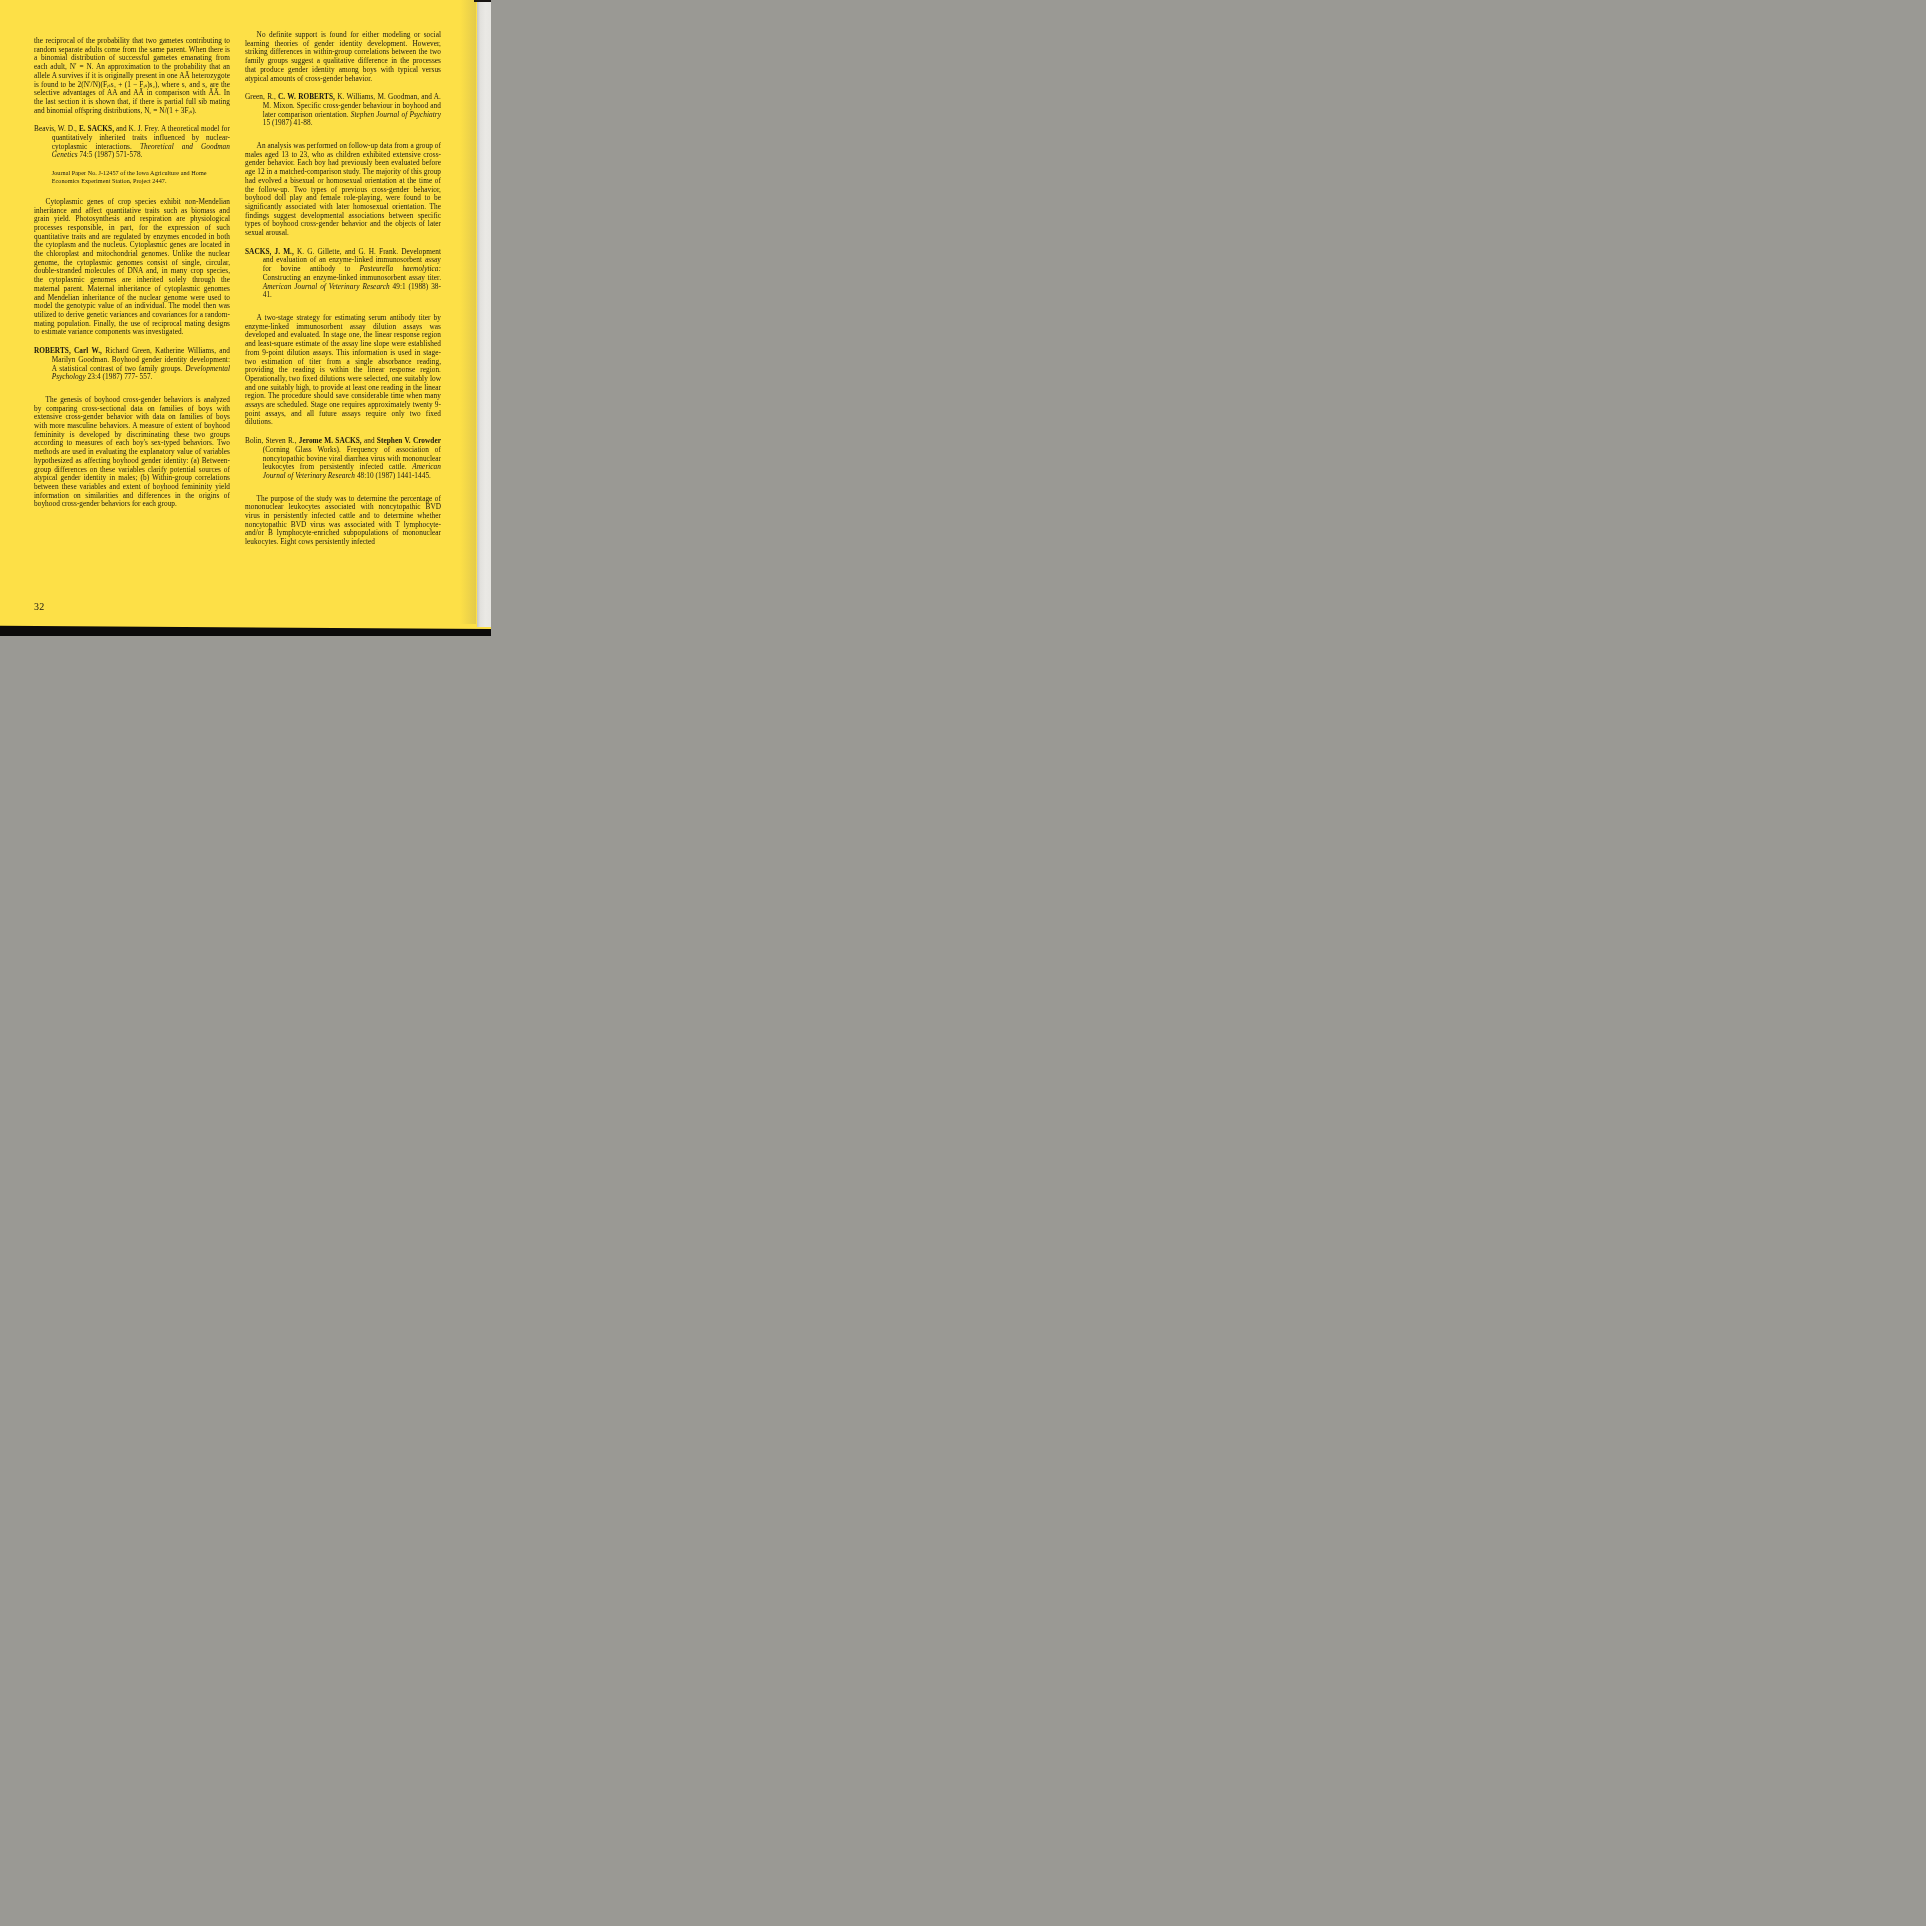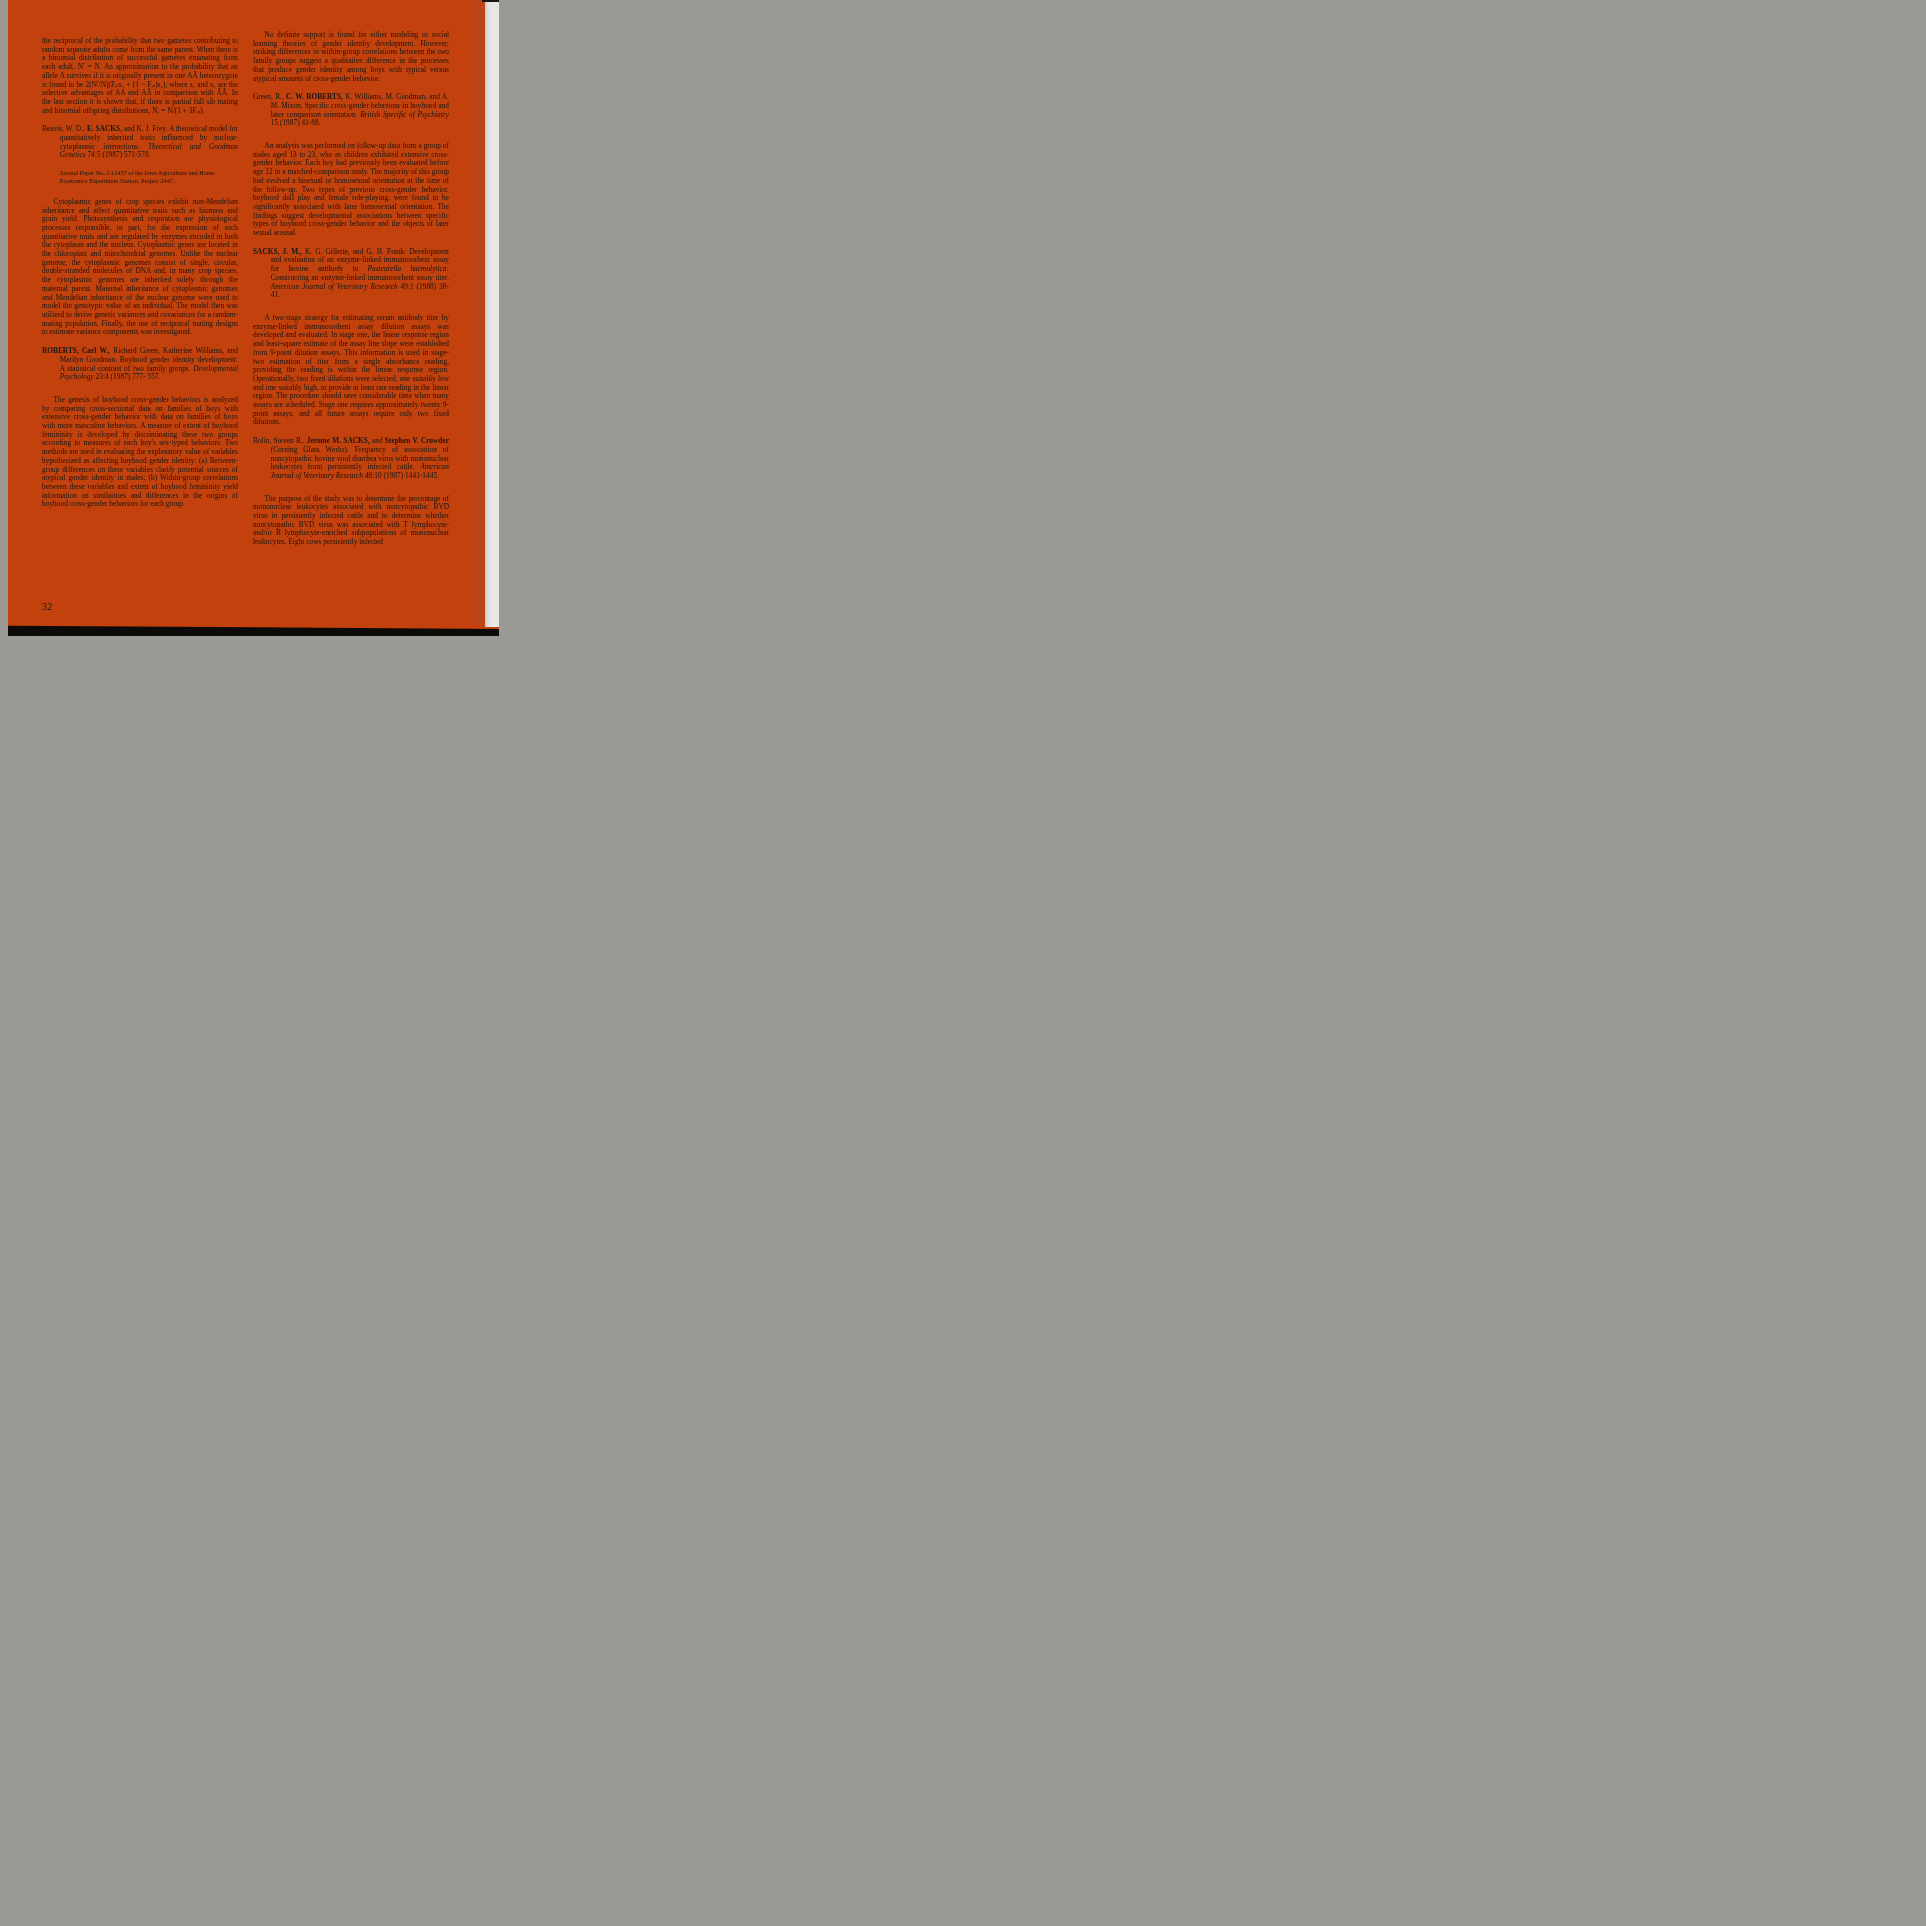--- a/index.html
+++ b/index.html
@@ -1,25 +1,24 @@
 <!DOCTYPE html>
 <html style="font-size:6.2px"><head>
 <meta charset="utf-8">
 <title>Scanned abstracts page</title>
 <style>
   html, body { margin: 0; padding: 0; background: #9a9994; }
   .page {
     position: relative;
     width: 491px;
     height: 636px;
-    background: #c2410c;
+    background: #fde047;
     overflow: hidden;
     font-family: "Liberation Serif", "DejaVu Serif", "DejaVu Sans", serif;
     color: #181613;
-    margin-left: 8px;
   }
   .col {
     position: absolute;
     top: 37px;
     text-align: justify;
     font-size: 7.3px;
     line-height: 8.7px;
     letter-spacing: 0.04px;
   }
   .col-left  { left: 34px;  width: 196px; }
@@ -92,21 +91,21 @@
   <div class="col col-left">
       <p class="body"><span>the reciprocal of the probability that two gametes contributing to random separate adults come from the same parent. When there is a binomial distribution of successful gametes emanating from each adult, N′ = N. An approximation to the probability that an allele A survives if it is originally present in one AĀ heterozygote is found to be 2(N′/N)(Fᵢₛs₁ + (1 − Fᵢₛ)s₂), where s₁ and s₂ are the selective advantages of AA and AĀ in comparison with ĀĀ. In the last section it is shown that, if there is partial full sib mating and binomial offspring distributions, Nₑ = N/(1 + 3Fᵢₛ).</span></p>
       <p class="citation"><span>Beavis, W. D., </span><span class="bold">E. SACKS,</span><span> and K. J. Frey. A theoretical model for quantitatively inherited traits influenced by nuclear-cytoplasmic interactions. </span><span class="italic">Theoretical and Goodman Genetics</span><span> 74:5 (1987) 571-578.</span></p>
       <p class="note"><span>Journal Paper No. J-12457 of the Iowa Agriculture and Home Economics Experiment Station, Project 2447.</span></p>
       <p class="body indent"><span>Cytoplasmic genes of crop species exhibit non-Mendelian inheritance and affect quantitative traits such as biomass and grain yield. Photosynthesis and respiration are physiological processes responsible, in part, for the expression of such quantitative traits and are regulated by enzymes encoded in both the cytoplasm and the nucleus. Cytoplasmic genes are located in the chloroplast and mitochondrial genomes. Unlike the nuclear genome, the cytoplasmic genomes consist of single, circular, double-stranded molecules of DNA and, in many crop species, the cytoplasmic genomes are inherited solely through the maternal parent. Maternal inheritance of cytoplasmic genomes and Mendelian inheritance of the nuclear genome were used to model the genotypic value of an individual. The model then was utilized to derive genetic variances and covariances for a random-mating population. Finally, the use of reciprocal mating designs to estimate variance components was investigated.</span></p>
       <p class="citation"><span class="bold">ROBERTS, Carl W.,</span><span> Richard Green, Katherine Williams, and Marilyn Goodman. Boyhood gender identity development: A statistical contrast of two family groups. </span><span class="italic">Developmental Psychology</span><span> 23:4 (1987) 777- 557.</span></p>
       <p class="body indent"><span>The genesis of boyhood cross-gender behaviors is analyzed by comparing cross-sectional data on families of boys with extensive cross-gender behavior with data on families of boys with more masculine behaviors. A measure of extent of boyhood femininity is developed by discriminating these two groups according to measures of each boy's sex-typed behaviors. Two methods are used in evaluating the explanatory value of variables hypothesized as affecting boyhood gender identity: (a) Between-group differences on these variables clarify potential sources of atypical gender identity in males; (b) Within-group correlations between these variables and extent of boyhood femininity yield information on similarities and differences in the origins of boyhood cross-gender behaviors for each group.</span></p>
     </div>
   <div class="col col-right">
       <p class="body indent"><span>No definite support is found for either modeling or social learning theories of gender identity development. However, striking differences in within-group correlations between the two family groups suggest a qualitative difference in the processes that produce gender identity among boys with typical versus atypical amounts of cross-gender behavior.</span></p>
-      <p class="citation"><span>Green, R., </span><span class="bold">C. W. ROBERTS,</span><span> K. Williams, M. Goodman, and A. M. Mixon. Specific cross-gender behaviour in boyhood and later comparison orientation. </span><span class="italic">British Specific of Psychiatry</span><span> 15 (1987) 41-88.</span></p>
+      <p class="citation"><span>Green, R., </span><span class="bold">C. W. ROBERTS,</span><span> K. Williams, M. Goodman, and A. M. Mixon. Specific cross-gender behaviour in boyhood and later comparison orientation. </span><span class="italic">Stephen Journal of Psychiatry</span><span> 15 (1987) 41-88.</span></p>
       <p class="body indent"><span>An analysis was performed on follow-up data from a group of males aged 13 to 23, who as children exhibited extensive cross-gender behavior. Each boy had previously been evaluated before age 12 in a matched-comparison study. The majority of this group had evolved a bisexual or homosexual orientation at the time of the follow-up. Two types of previous cross-gender behavior, boyhood doll play and female role-playing, were found to be significantly associated with later homosexual orientation. The findings suggest developmental associations between specific types of boyhood cross-gender behavior and the objects of later sexual arousal.</span></p>
       <p class="citation"><span class="bold">SACKS, J. M.,</span><span> K. G. Gillette, and G. H. Frank. Development and evaluation of an enzyme-linked immunosorbent assay for bovine antibody to </span><span class="italic">Pasteurella haemolytica:</span><span> Constructing an enzyme-linked immunosorbent assay titer. </span><span class="italic">American Journal of Veterinary Research</span><span> 49:1 (1988) 38-41.</span></p>
       <p class="body indent"><span>A two-stage strategy for estimating serum antibody titer by enzyme-linked immunosorbent assay dilution assays was developed and evaluated. In stage one, the linear response region and least-square estimate of the assay line slope were established from 9-point dilution assays. This information is used in stage-two estimation of titer from a single absorbance reading, providing the reading is within the linear response region. Operationally, two fixed dilutions were selected, one suitably low and one suitably high, to provide at least one reading in the linear region. The procedure should save considerable time when many assays are scheduled. Stage one requires approximately twenty 9-point assays, and all future assays require only two fixed dilutions.</span></p>
       <p class="citation"><span>Bolin, Steven R., </span><span class="bold">Jerome M. SACKS,</span><span> and </span><span class="bold">Stephen V. Crowder</span><span> (Corning Glass Works). Frequency of association of noncytopathic bovine viral diarrhea virus with mononuclear leukocytes from persistently infected cattle. </span><span class="italic">American Journal of Veterinary Research</span><span> 48:10 (1987) 1441-1445.</span></p>
       <p class="body indent"><span>The purpose of the study was to determine the percentage of mononuclear leukocytes associated with noncytopathic BVD virus in persistently infected cattle and to determine whether noncytopathic BVD virus was associated with T lymphocyte- and/or B lymphocyte-enriched subpopulations of mononuclear leukocytes. Eight cows persistently infected</span></p>
     </div>
 
   <div class="page-number">32</div>
 
   <div class="bottom-strip"></div>

